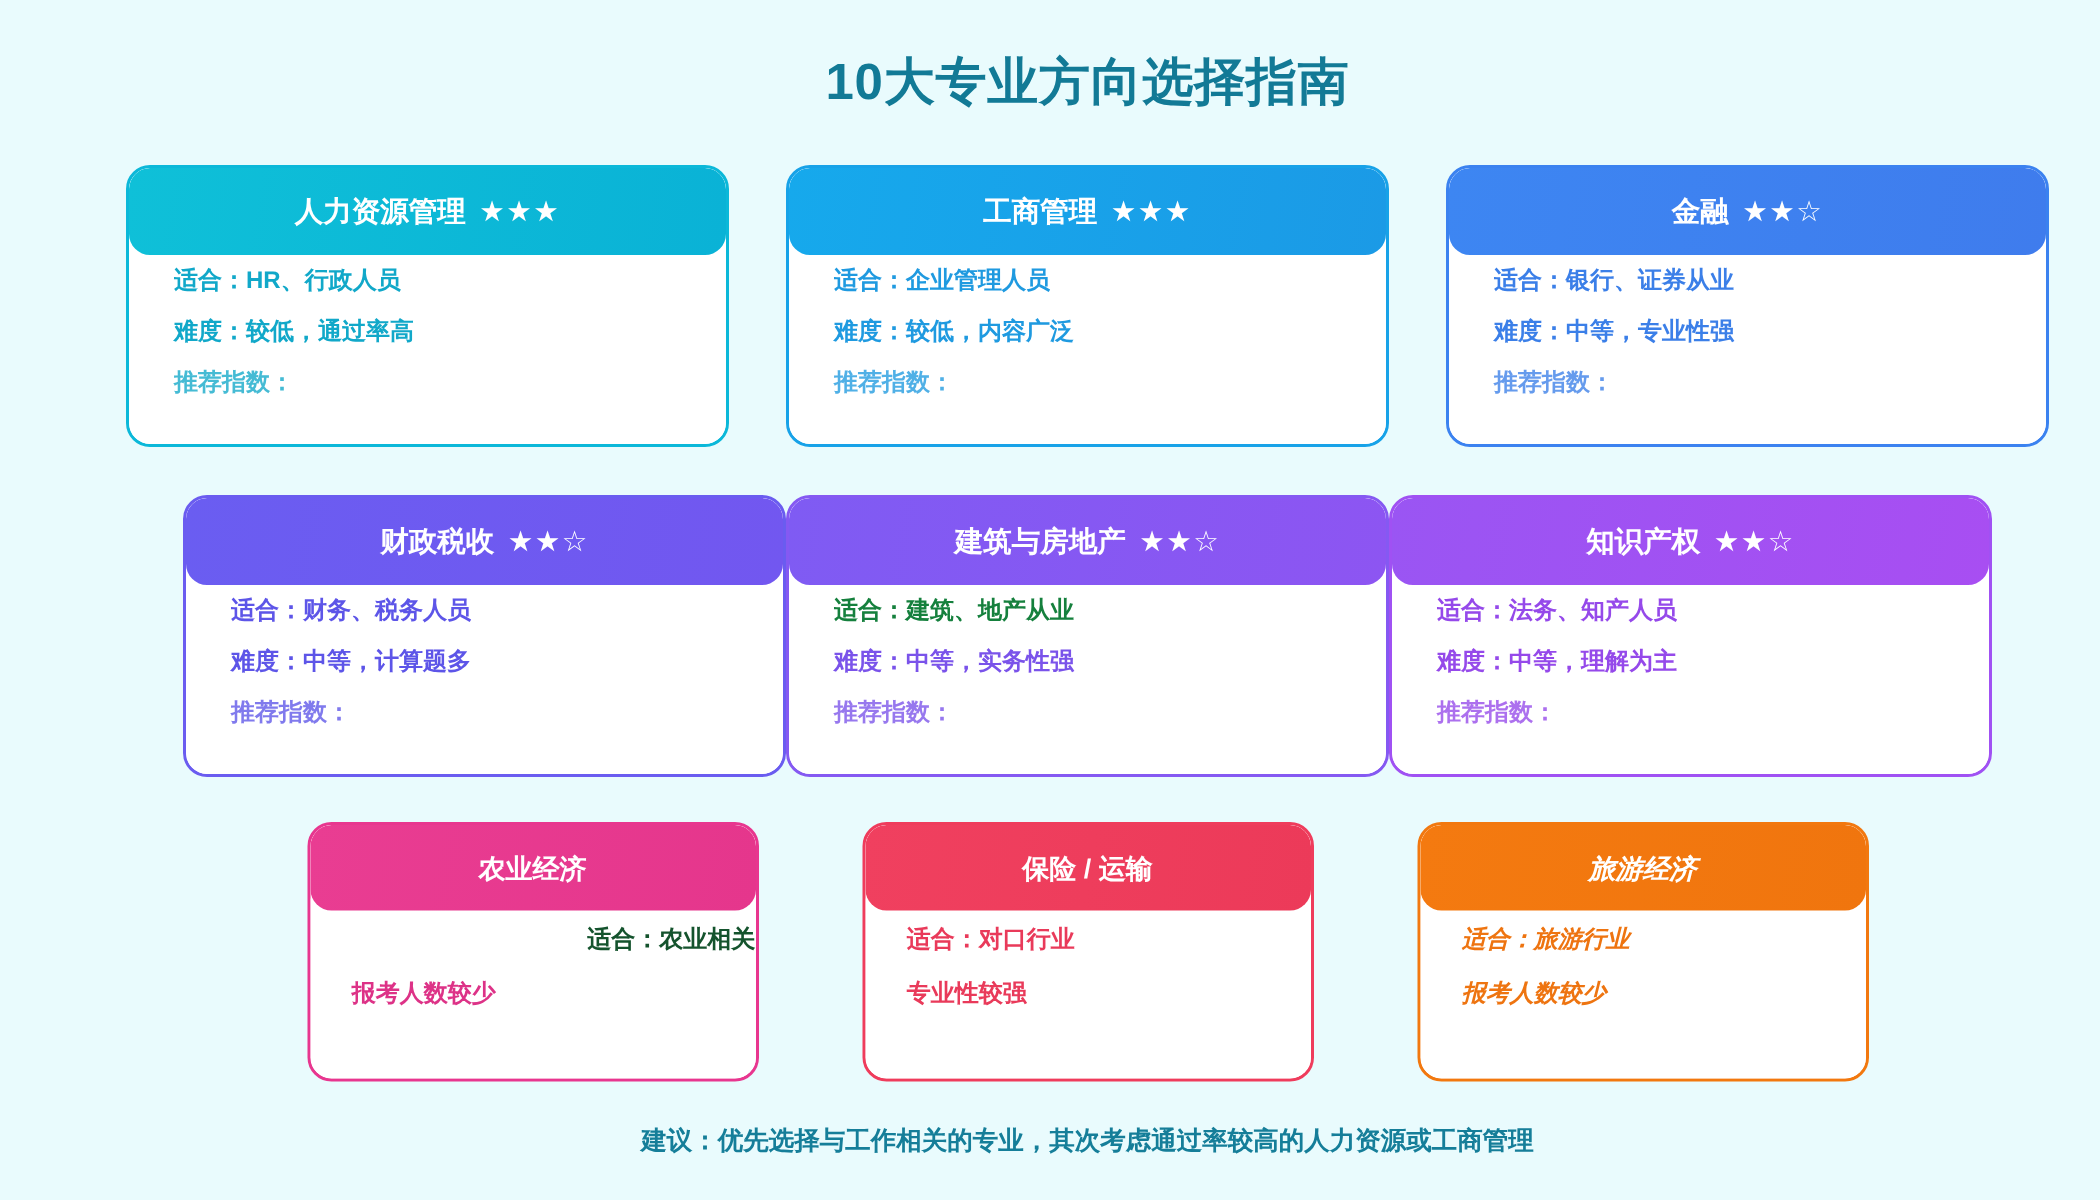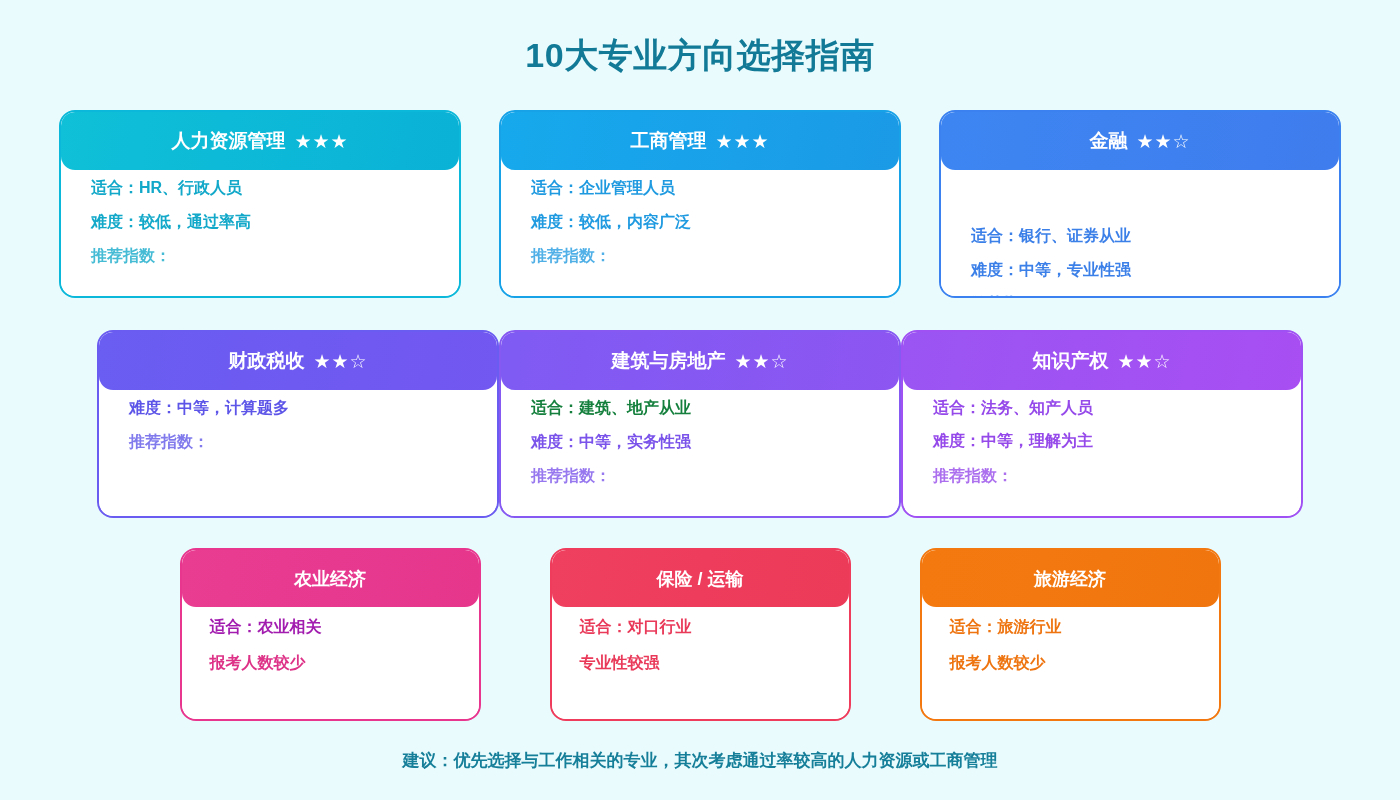--- a/index.html
+++ b/index.html
@@ -12,20 +12,21 @@
     background: #e9fbfd;
     font-family: "Liberation Sans", "DejaVu Sans", sans-serif;
     overflow: hidden;
     position: relative;
   }
   #page {
     position: relative;
     width: 1108px;
     height: 800px;
     box-sizing: border-box;
+    margin-left: 25px;
   }
 
   
   .page-title {
     position: absolute;
     left: 0;
     top: 32px;
     width: 1400px;
     text-align: center;
     font-size: 34px;
@@ -139,39 +140,40 @@
         <div class="card-header" style="background: linear-gradient(100deg, rgb(22, 169, 236) 0%, rgb(27, 154, 230) 100%);">
           <span>工商管理</span>
           <span class="stars">★★★</span>
         </div>
         <div class="card-body">
           <div class="line" style="color: rgb(31, 154, 224);">适合：企业管理人员</div>
           <div class="line" style="color: rgb(31, 154, 224);">难度：较低，内容广泛</div>
           <div class="line muted" style="color: rgb(31, 154, 224);">推荐指数：</div>
         </div>
       </div>
-      <div class="card big" style="border-color: rgb(59, 130, 240); gap: 48px;">
+      <div class="card big" style="border-color: rgb(59, 130, 240);">
         <div class="card-header" style="background: linear-gradient(100deg, rgb(61, 134, 242) 0%, rgb(63, 124, 237) 100%);">
           <span>金融</span>
           <span class="stars">★★☆</span>
         </div>
         <div class="card-body">
           <div class="line" style="color: rgb(59, 127, 232);">适合：银行、证券从业</div>
           <div class="line" style="color: rgb(59, 127, 232);">难度：中等，专业性强</div>
           <div class="line muted" style="color: rgb(59, 127, 232);">推荐指数：</div>
         </div>
       </div>
     </div>
   <div class="grid-row" id="row-2">
       <div class="card big" style="border-color: rgb(106, 92, 240);">
         <div class="card-header" style="background: linear-gradient(100deg, rgb(106, 93, 241) 0%, rgb(114, 87, 240) 100%);">
           <span>财政税收</span>
           <span class="stars">★★☆</span>
         </div>
         <div class="card-body">
+          <div class="line" style="color: rgb(93, 85, 232);">适合：财务、税务人员</div>
           <div class="line" style="color: rgb(93, 85, 232);">难度：中等，计算题多</div>
           <div class="line muted" style="color: rgb(93, 85, 232);">推荐指数：</div>
         </div>
       </div>
       <div class="card big" style="border-color: rgb(133, 89, 242);">
         <div class="card-header" style="background: linear-gradient(100deg, rgb(127, 91, 243) 0%, rgb(141, 85, 242) 100%);">
           <span>建筑与房地产</span>
           <span class="stars">★★☆</span>
         </div>
         <div class="card-body">
@@ -191,34 +193,34 @@
           <div class="line muted" style="color: rgb(149, 73, 234);">推荐指数：</div>
         </div>
       </div>
     </div>
   <div class="grid-row" id="row-3">
       <div class="card small" style="border-color: rgb(232, 54, 143);">
         <div class="card-header" style="background: linear-gradient(100deg, rgb(233, 61, 146) 0%, rgb(229, 54, 140) 100%);">
           <span>农业经济</span>
         </div>
         <div class="card-body">
-          <div class="line" style="color: #a21caf;">适合：农业相关</div>
+          <div class="line" style="color: #14532d; text-align: right;">适合：农业相关</div>
           <div class="line" style="color: rgb(221, 50, 135);">报考人数较少</div>
         </div>
       </div>
       <div class="card small" style="border-color: rgb(239, 60, 92);">
         <div class="card-header" style="background: linear-gradient(100deg, rgb(240, 64, 95) 0%, rgb(236, 58, 89) 100%);">
           <span>保险 / 运输</span>
         </div>
         <div class="card-body">
           <div class="line" style="color: rgb(233, 58, 90);">适合：对口行业</div>
           <div class="line" style="color: rgb(233, 58, 90);">专业性较强</div>
         </div>
       </div>
-      <div class="card small" style="border-color: rgb(242, 120, 15);">
+      <div class="card small" style="border-color: rgb(242, 120, 15); font-style: italic;">
         <div class="card-header" style="background: linear-gradient(100deg, rgb(244, 122, 16) 0%, rgb(240, 117, 14) 100%);">
           <span>旅游经济</span>
         </div>
         <div class="card-body">
           <div class="line" style="color: rgb(238, 116, 16);">适合：旅游行业</div>
           <div class="line" style="color: rgb(238, 116, 16);">报考人数较少</div>
         </div>
       </div>
     </div>
 

